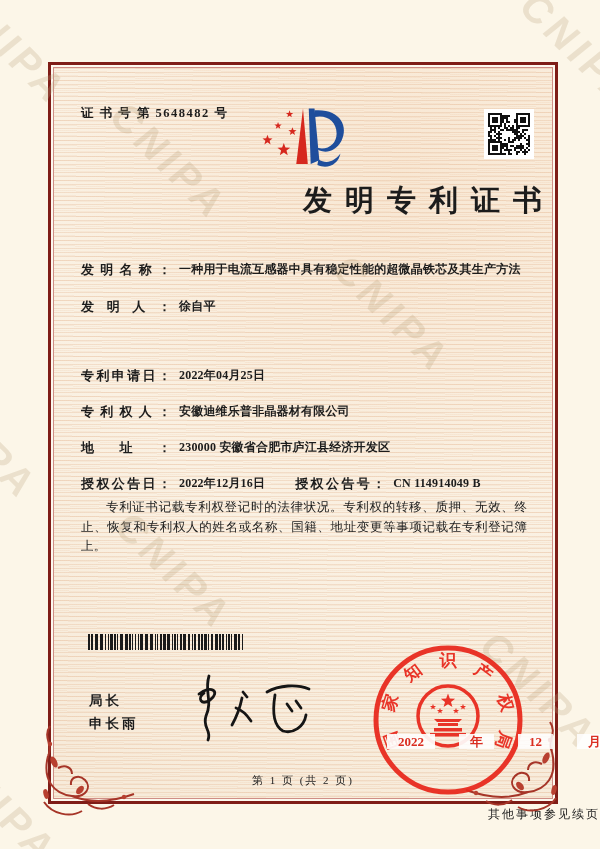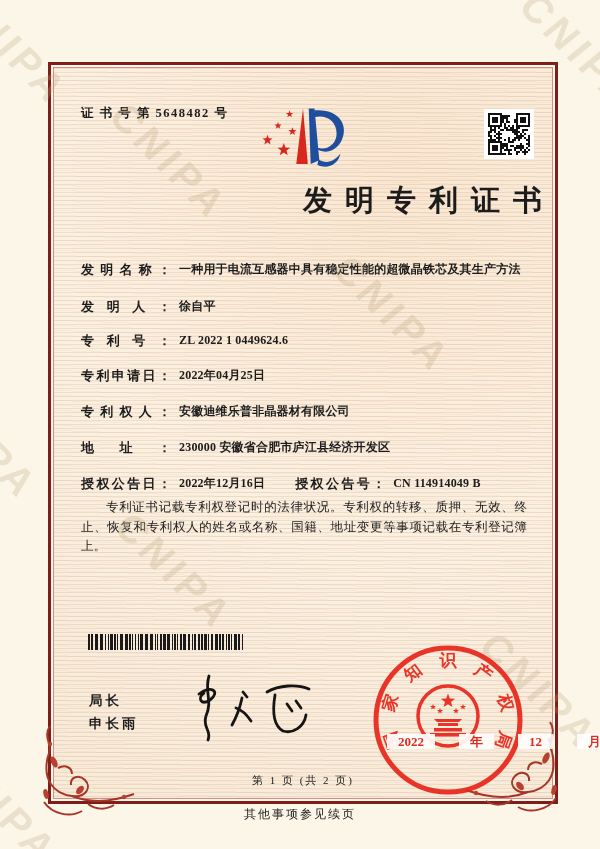--- a/index.html
+++ b/index.html
@@ -63,21 +63,21 @@
   }
   .seal-date{
     position:absolute;left:3px;top:89px;white-space:nowrap;z-index:7;
     font-size:13px;font-weight:bold;color:#d81f12;letter-spacing:0;
   }
   .seal-date b{background:rgba(255,255,255,0.92);padding:0 11px;margin:0 12px;font-weight:bold;}
   
   .flourish{position:absolute;z-index:5;}
   .fl-left{left:34px;top:724px;}
   .fl-right{left:462px;top:720px;transform:scaleX(-1);}
-  .continuation{position:absolute;left:0;right:0;top:806px;text-align:center;font-size:12px;letter-spacing:2px;z-index:3;}
+  .continuation{position:absolute;left:0;right:0;top:806px;text-align:right;font-size:12px;letter-spacing:2px;z-index:3;}
 </style>
 </head>
 <body>
 
 <span class="wm" style="left:-25px;top:-20px">CNIPA</span>
 <span class="wm" style="left:545px;top:-15px">CNIPA</span>
 <span class="wm" style="left:135px;top:95px">CNIPA</span>
 <span class="wm" style="left:358px;top:248px">CNIPA</span>
 <span class="wm" style="left:-55px;top:375px">CNIPA</span>
 <span class="wm" style="left:140px;top:505px">CNIPA</span>
@@ -343,23 +343,20 @@
   </div>
 
   <div class="cert-title">发明专利证书</div>
 
   <div class="frow r1">
     <span class="flabel">发明人：</span><span class="fvalue">徐自平</span>
   </div>
   <div class="frow r0">
     <span class="flabel">发明名称：</span><span class="fvalue">一种用于电流互感器中具有稳定性能的超微晶铁芯及其生产方法</span>
   </div>
-  <div class="frow r2">
-    <span class="flabel">专利号：</span><span class="fvalue">ZL 2022 1 0449624.6</span>
-  </div>
   <div class="frow r3">
     <span class="flabel">专利申请日：</span><span class="fvalue">2022年04月25日</span>
   </div>
   <div class="frow r4">
     <span class="flabel">专利权人：</span><span class="fvalue">安徽迪维乐普非晶器材有限公司</span>
   </div>
   <div class="frow r5">
     <span class="flabel">地址：</span><span class="fvalue">230000 安徽省合肥市庐江县经济开发区</span>
   </div>
   <div class="frow grant">

